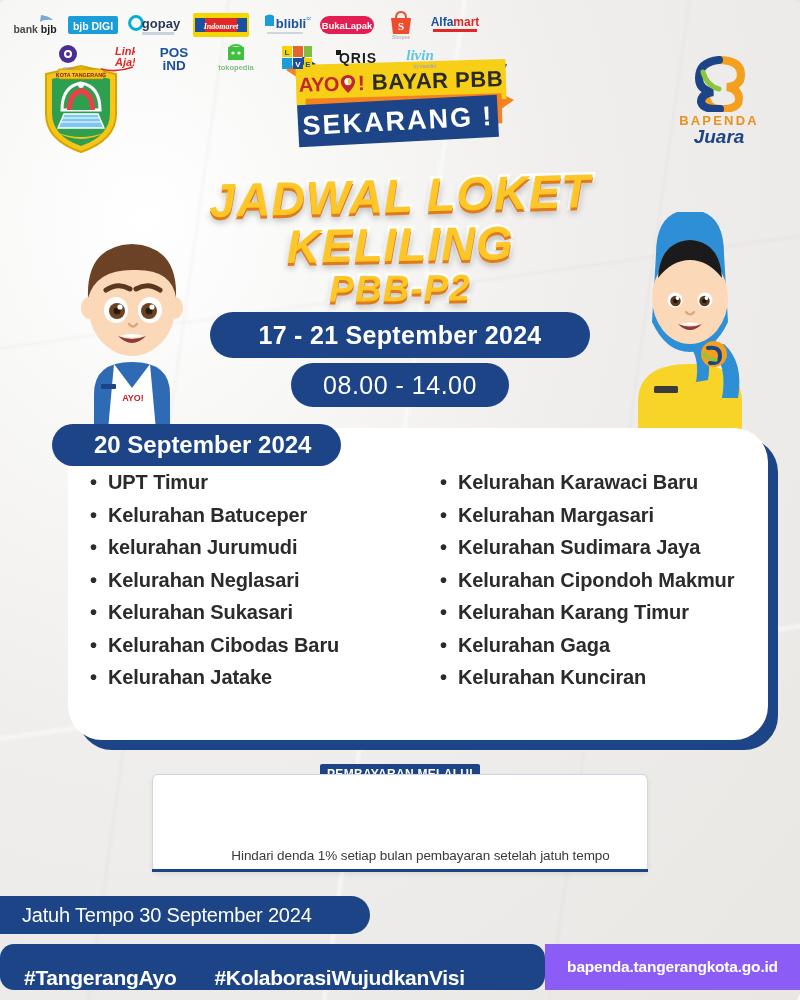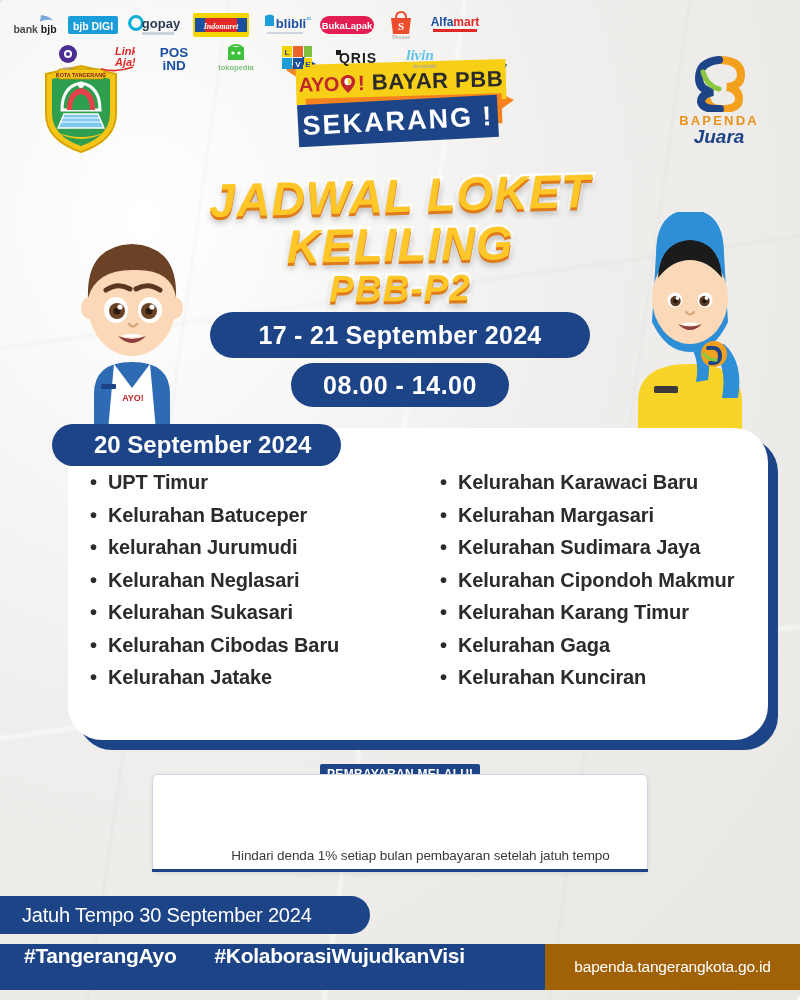--- a/index.html
+++ b/index.html
@@ -78,21 +78,21 @@
   .pill-date{
     position:absolute; left:210px; top:312px; width:380px; height:46px;
     background:#1d4486; border-radius:24px; color:#fff;
     display:flex; align-items:center; justify-content:center;
     font-size:25px; font-weight:bold; letter-spacing:0.3px;
   }
   .pill-time{
     position:absolute; left:291px; top:363px; width:218px; height:44px;
     background:#1d4486; border-radius:23px; color:#fff;
     display:flex; align-items:center; justify-content:center;
-    font-size:25px; font-weight:bold; letter-spacing:0.5px;
+    font-size:25px; font-weight:normal; letter-spacing:0.5px;
   }
 
   
   .mascot{ position:absolute; }
   .mascot-left{ left:44px; top:212px; width:176px; height:218px; }
   .mascot-right{ left:604px; top:212px; width:172px; height:218px; }
 
   
   .card-shadow{
     position:absolute; left:78px; top:438px; width:700px; height:312px;
@@ -157,28 +157,29 @@
 
   
   .jatuh{
     position:absolute; left:0px; top:896px; width:370px; height:38px;
     background:#1d4486; border-radius:0 19px 19px 0; color:#fff;
     display:flex; align-items:center; padding-left:22px;
     font-size:20px; font-weight:normal; letter-spacing:-0.2px;
   }
   .footer-bar{
     position:absolute; left:0; top:944px; width:545px; height:46px;
-    background:#1d4486; display:flex; align-items:flex-start; gap:38px;
+    background:#1d4486; display:flex; align-items:flex-end; gap:38px;
     padding-left:24px;
+    border-radius:14px;
   }
   .hashtag{ color:#fff; font-size:21px; font-weight:bold; letter-spacing:-0.3px;}
   .site-badge{
     position:absolute; left:545px; top:944px; width:255px; height:46px;
-    background:#a16207; display:flex; align-items:center; justify-content:center;
-    color:#fff; font-size:15.5px; font-weight:normal; letter-spacing:-0.2px;
+    background:#8b5cf6; display:flex; align-items:center; justify-content:center;
+    color:#fff; font-size:15.5px; font-weight:bold; letter-spacing:-0.2px;
   }
 </style>
 </head>
 <body>
 
 <div class="paper-bg"></div>
 
 <div class="kota-logo">
   <svg viewBox="0 0 86 104" width="86" height="104">
     <path d="M8 22 L43 14 L78 22 L78 62 Q78 88 43 100 Q8 88 8 62 Z" fill="#f5c518" stroke="#d8a400" stroke-width="2"></path>

